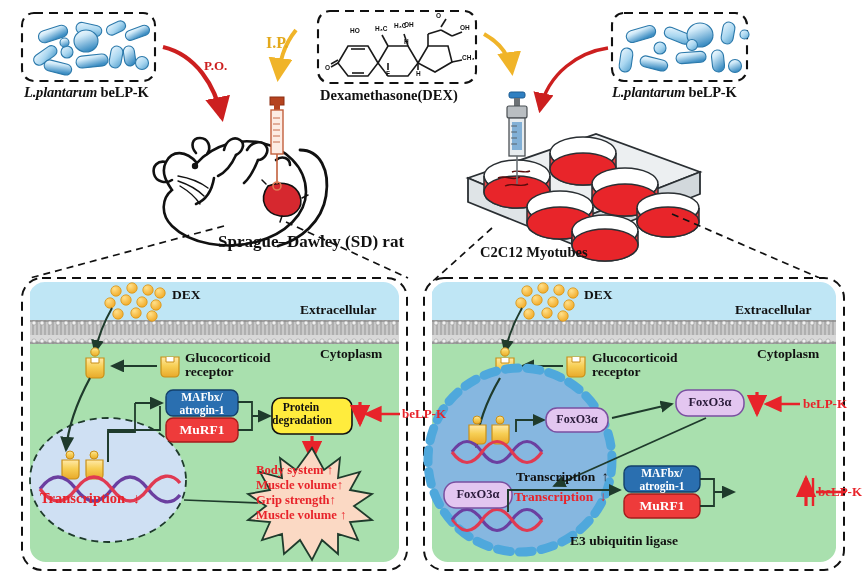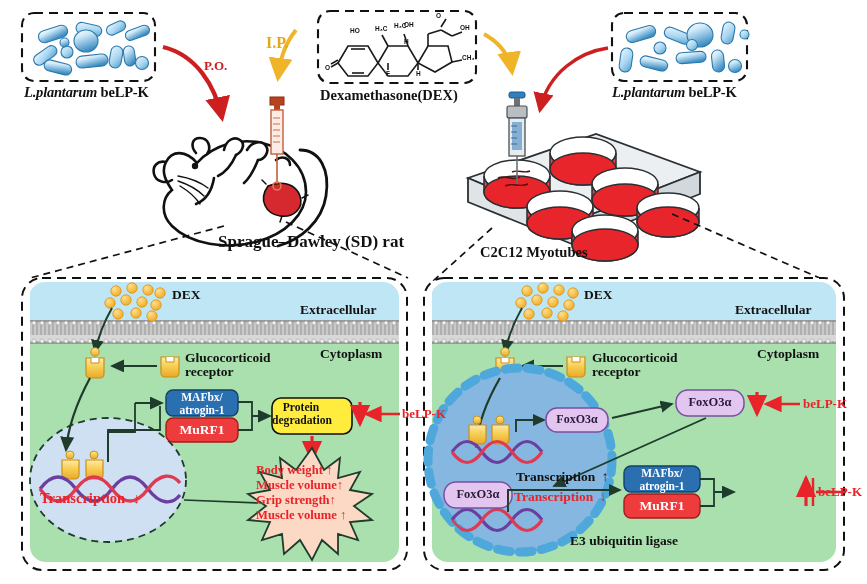--- a/index.html
+++ b/index.html
@@ -667,21 +667,21 @@
 </div>
 
 <div class="lbl" style="left:402px;top:406px;font-size:13px;color:#e8232a;">beLP-K</div>
 
 <div class="lbl" style="left:40px;top:490px;font-size:14.5px;color:#e8232a;">
   <span>Transcription</span>
   <span style="margin-left:4px">↓</span>
 </div>
 
 <div class="lbl" style="left:256px;top:463px;width:116px;font-size:12.6px;line-height:15px;color:#e8232a;">
-  <div><span>Body weight</span> <span>↑</span></div>
+  <div><span>Body system</span> <span>↑</span></div>
   <div><span>Muscle volume</span><span>↑</span></div>
   <div><span>Grip strength</span><span>↑</span></div>
   <div><span>Muscle volume</span> <span>↑</span></div>
 </div>
 
 <div class="lbl" style="left:584px;top:287px;font-size:13.5px;">DEX</div>
 <div class="lbl" style="left:735px;top:302px;font-size:13.5px;">Extracellular</div>
 <div class="lbl" style="left:757px;top:346px;font-size:13.5px;">Cytoplasm</div>
 
 <div class="lbl" style="left:592px;top:351px;font-size:13.5px;line-height:14px;">

